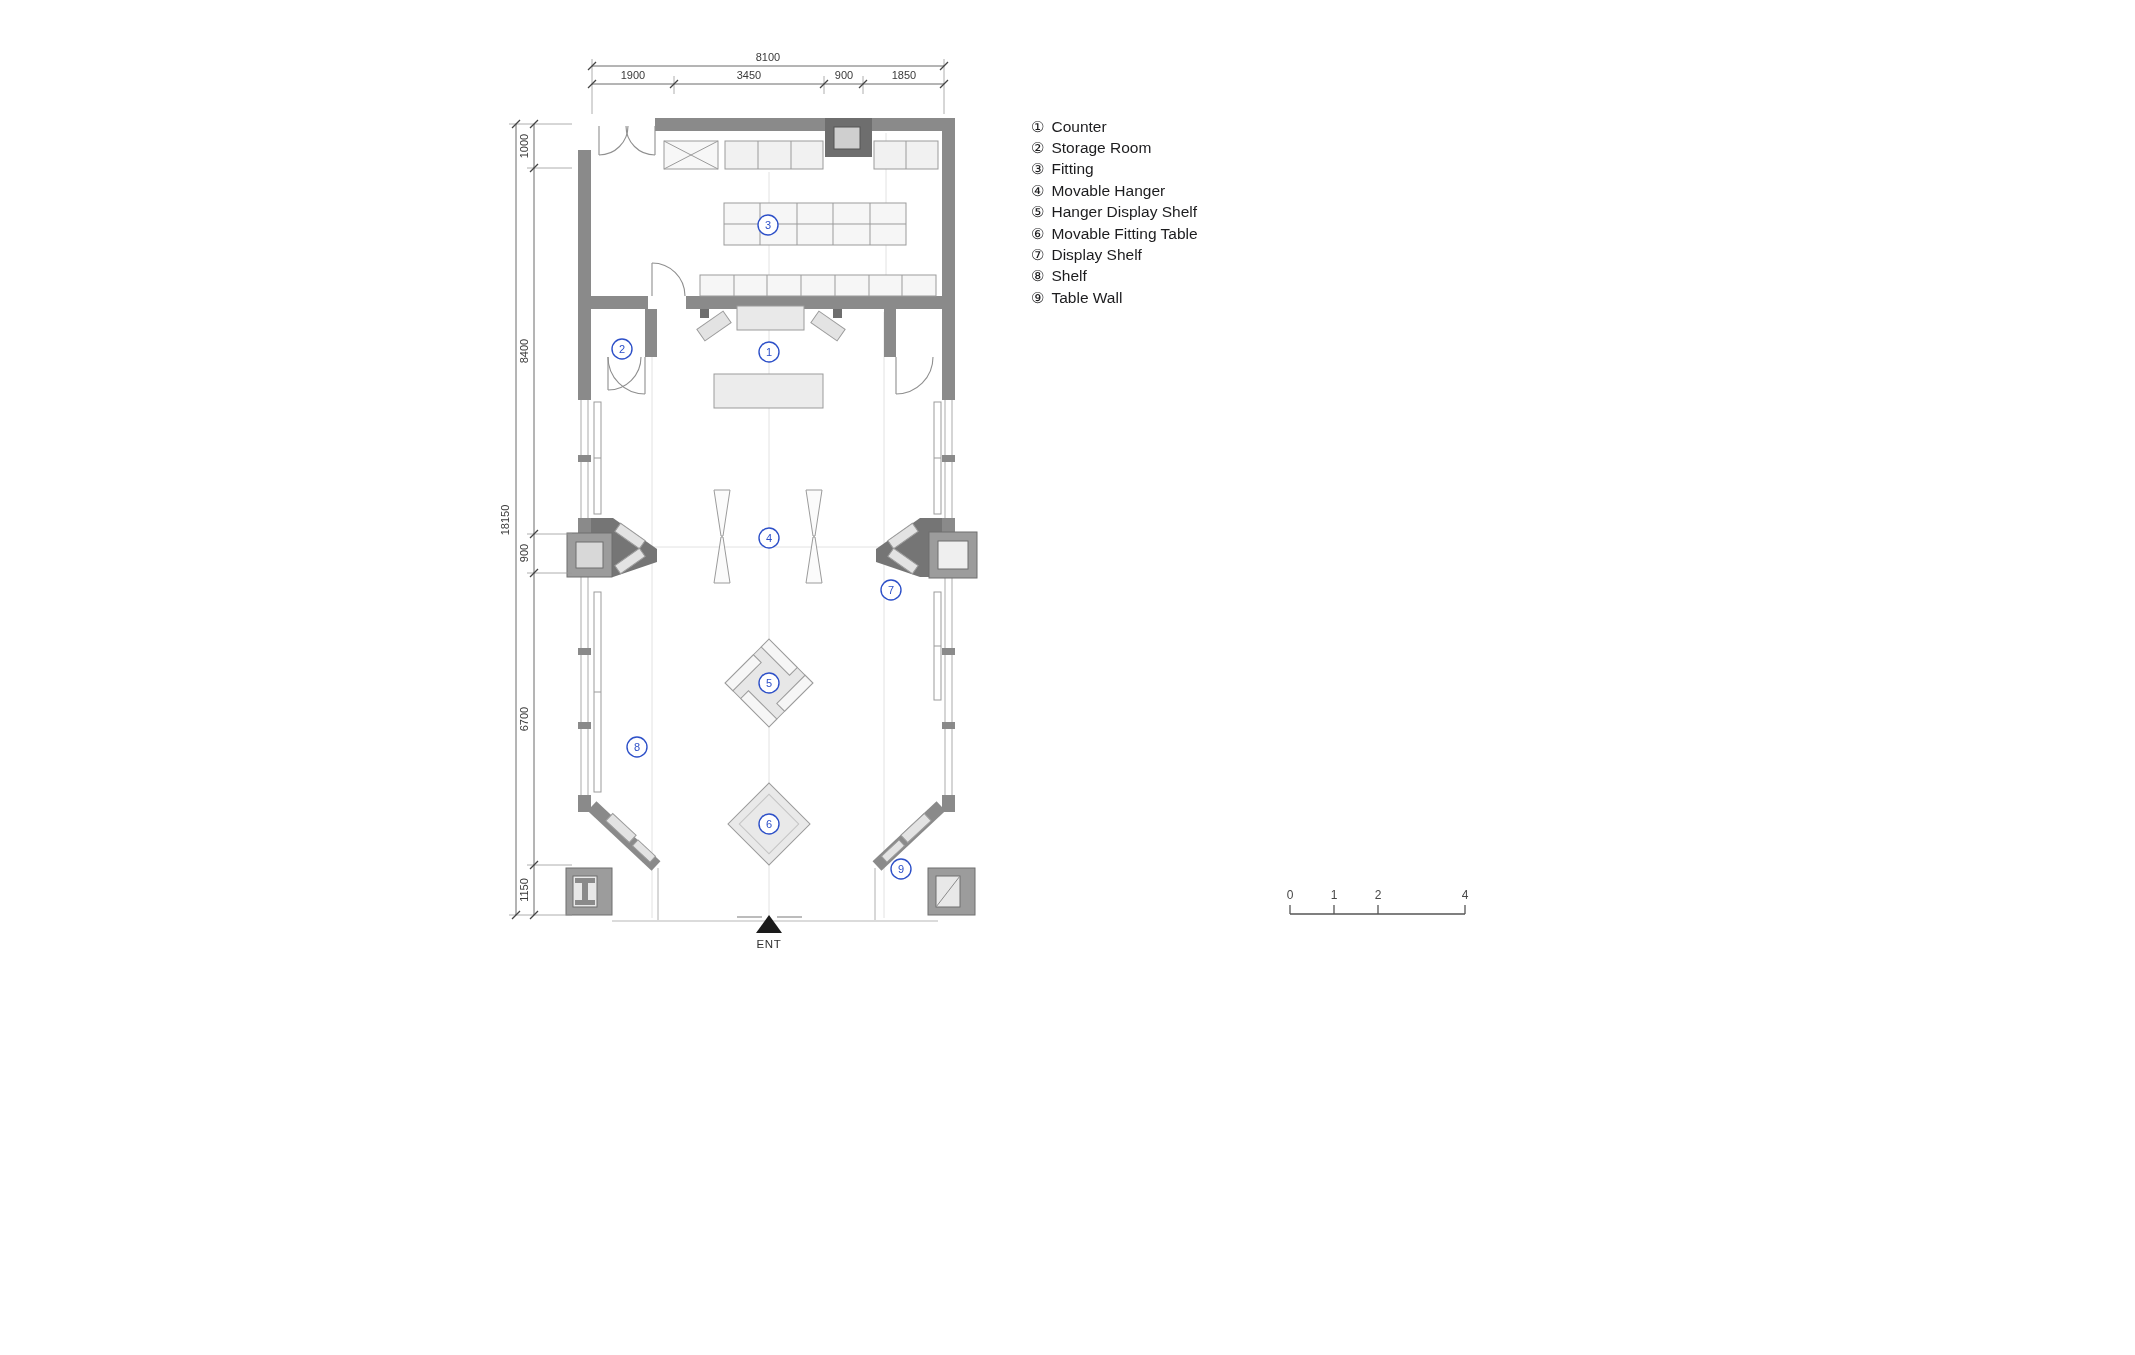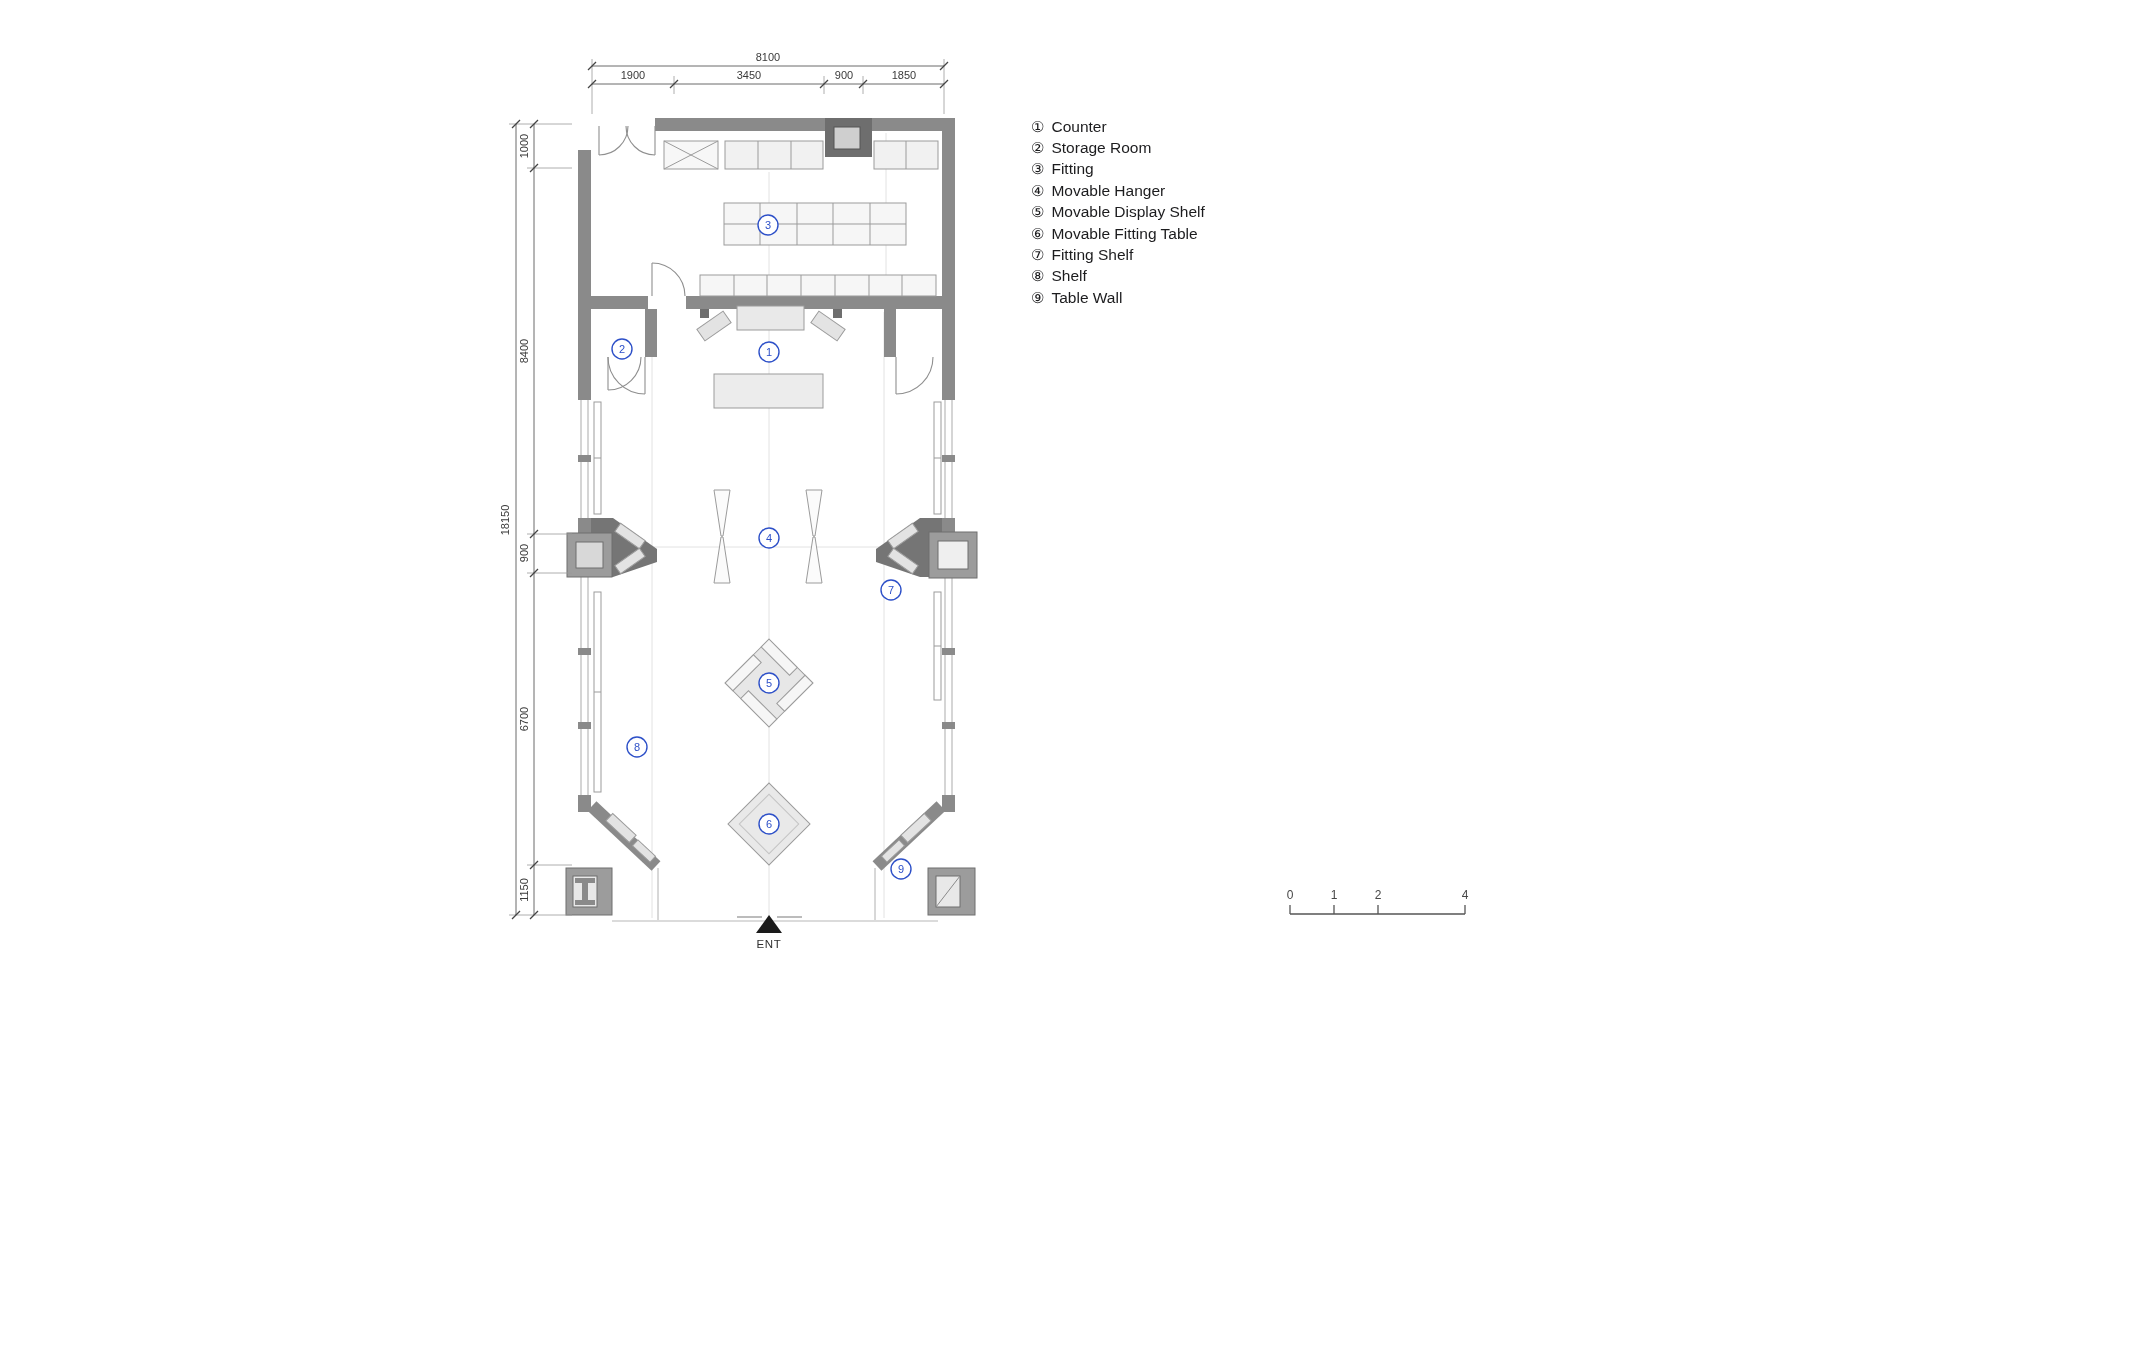--- a/index.html
+++ b/index.html
@@ -314,29 +314,29 @@
     <div class="legend-row">
       <span class="legend-num">③</span>
       <span class="legend-label">Fitting</span>
     </div>
     <div class="legend-row">
       <span class="legend-num">④</span>
       <span class="legend-label">Movable Hanger</span>
     </div>
     <div class="legend-row">
       <span class="legend-num">⑤</span>
-      <span class="legend-label">Movable Display Shelf</span>
+      <span class="legend-label">Hanger Display Shelf</span>
     </div>
     <div class="legend-row">
       <span class="legend-num">⑥</span>
       <span class="legend-label">Movable Fitting Table</span>
     </div>
     <div class="legend-row">
       <span class="legend-num">⑦</span>
-      <span class="legend-label">Fitting Shelf</span>
+      <span class="legend-label">Display Shelf</span>
     </div>
     <div class="legend-row">
       <span class="legend-num">⑧</span>
       <span class="legend-label">Shelf</span>
     </div>
     <div class="legend-row">
       <span class="legend-num">⑨</span>
       <span class="legend-label">Table Wall</span>
     </div>
   </div>

